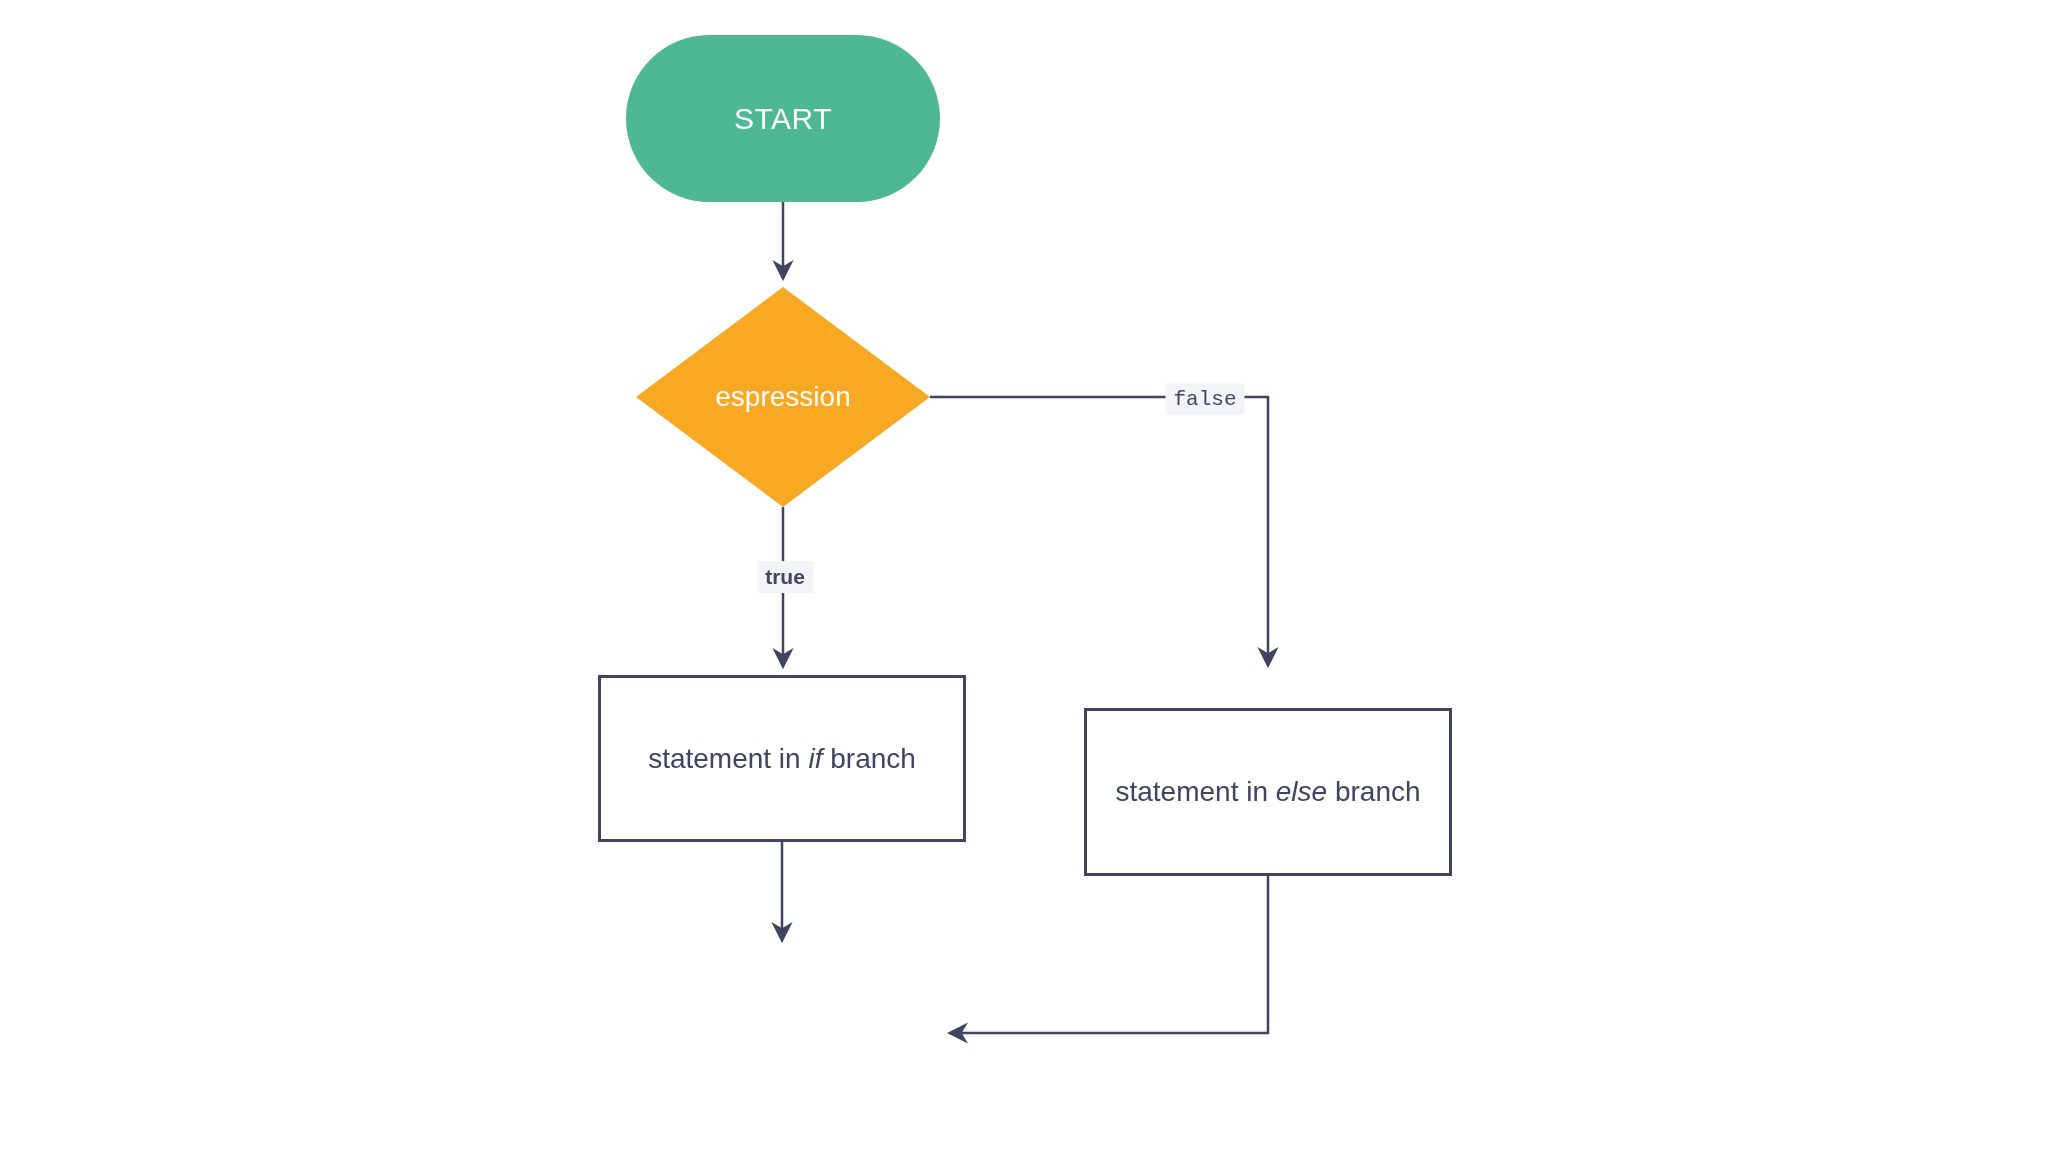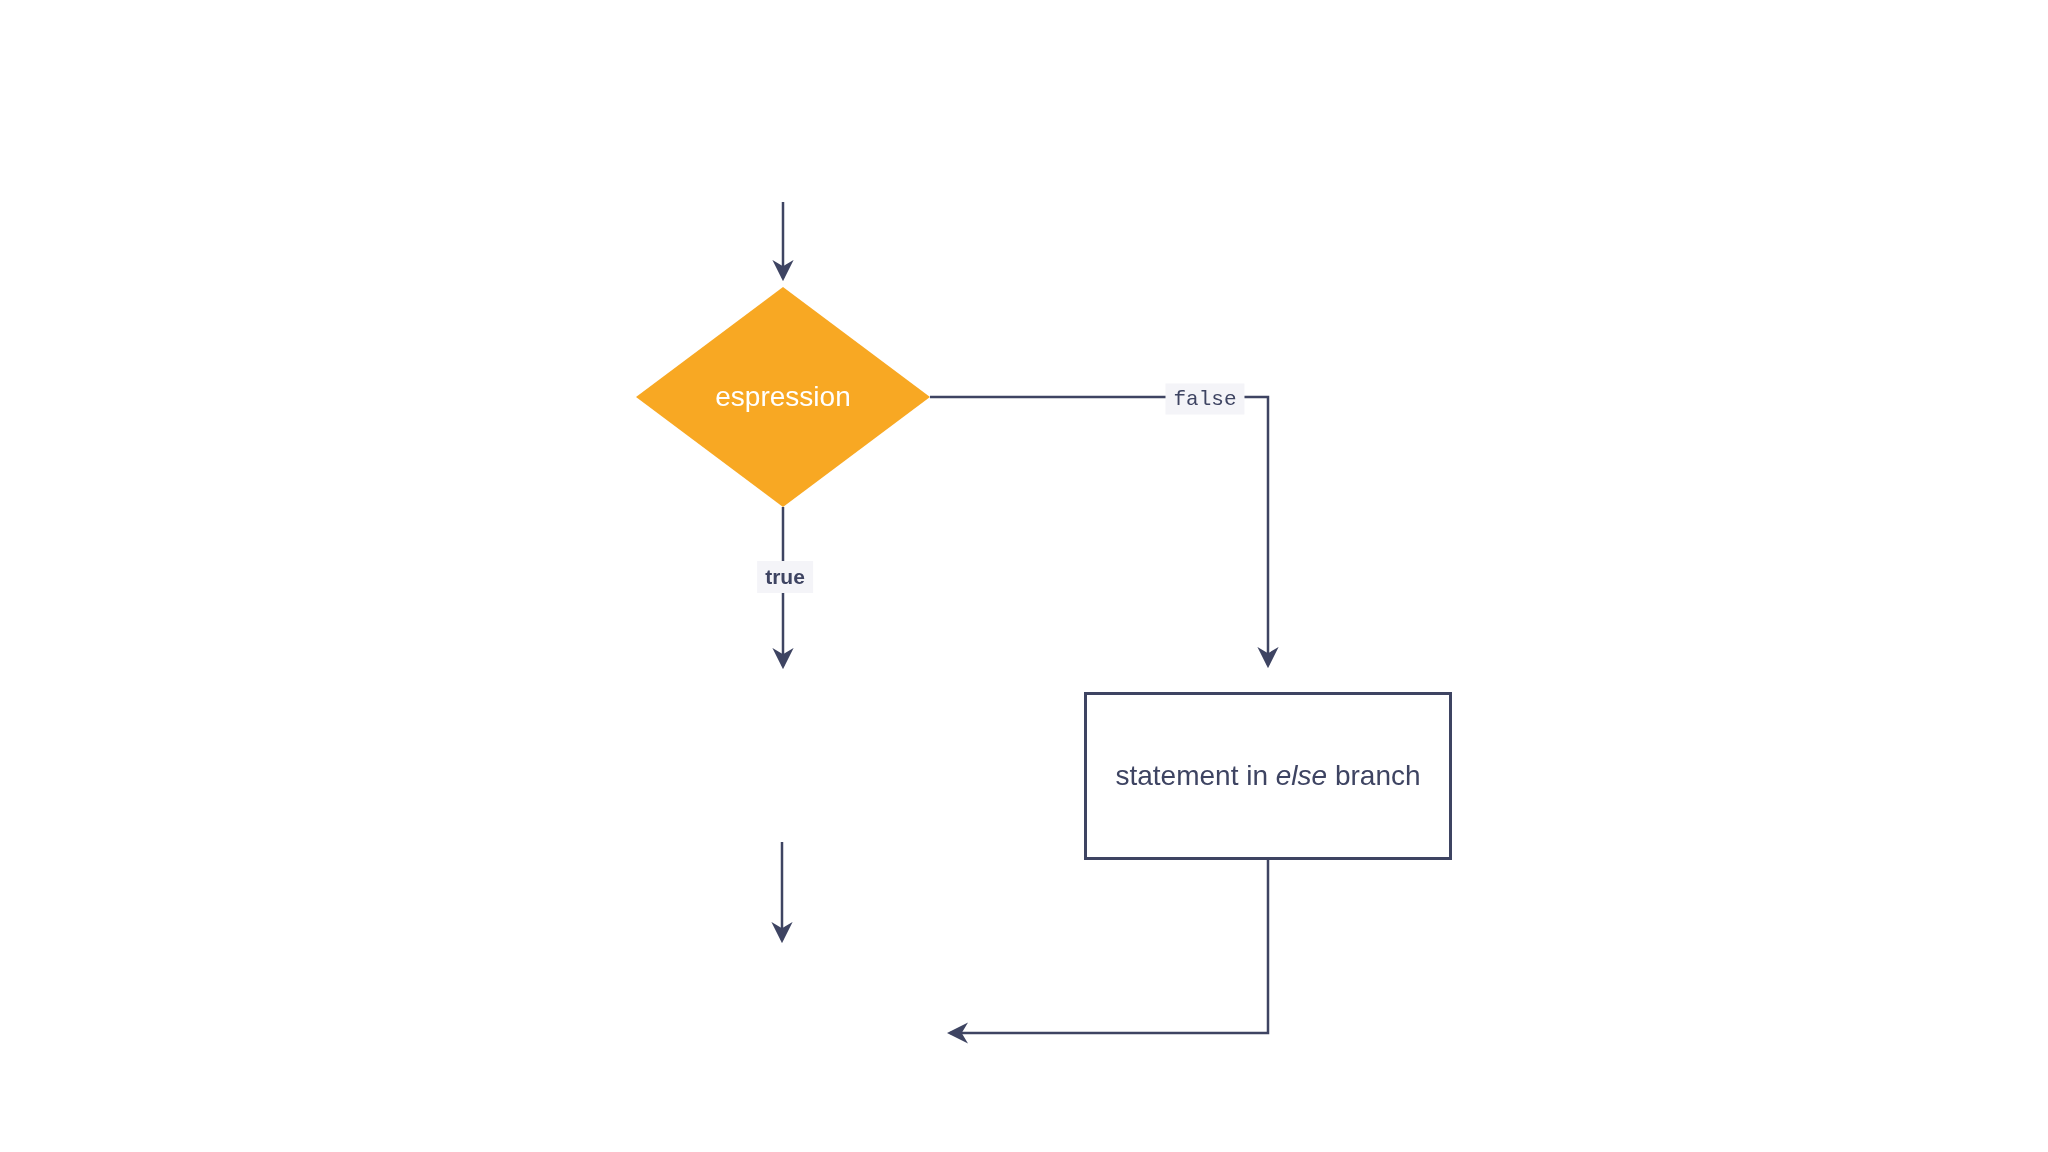--- a/index.html
+++ b/index.html
@@ -78,27 +78,33 @@
         <path d="M 0 0 L 10 5 L 0 10 L 3 5 Z" fill="#3E4462"></path>
       </marker>
     </defs>
     <path class="edge" d="M 783 202 L 783 278" marker-end="url(#arrow)"></path>
     <path class="edge" d="M 783 507 L 783 666" marker-end="url(#arrow)"></path>
     <path class="edge" d="M 930 397 L 1268 397 L 1268 665" marker-end="url(#arrow)"></path>
     <path class="edge" d="M 782 842 L 782 940" marker-end="url(#arrow)"></path>
     <path class="edge" d="M 1268 842 L 1268 1033 L 950 1033" marker-end="url(#arrow)"></path>
   </svg>
 
+  <div class="node terminal terminal-start" style="left:626px; top:35px; width:314px; height:167px;">
+    <span>START</span>
+  </div>
 
   <div class="node decision" style="left:636px; top:287px; width:294px; height:220px;">
     <span>espression</span>
   </div>
 
+  <div class="node process" style="left:598px; top:675px; width:368px; height:167px;">
+    <div class="inner"><span>statement in </span><em>if</em><span> branch</span></div>
+  </div>
 
-  <div class="node process" style="left:1084px; top:692px; width:368px; height:168px;">
+  <div class="node process" style="left:1084px; top:708px; width:368px; height:168px;">
     <div class="inner"><span>statement in </span><em>else</em><span> branch</span></div>
   </div>
 
 
   <div class="edge-label" style="left:785px; top:577px;font-weight:bold;">true</div>
 
   <div class="edge-label" style="left:1205px; top:399px;font-family:Liberation Mono, monospace;">false</div>
 
 </div>
 

